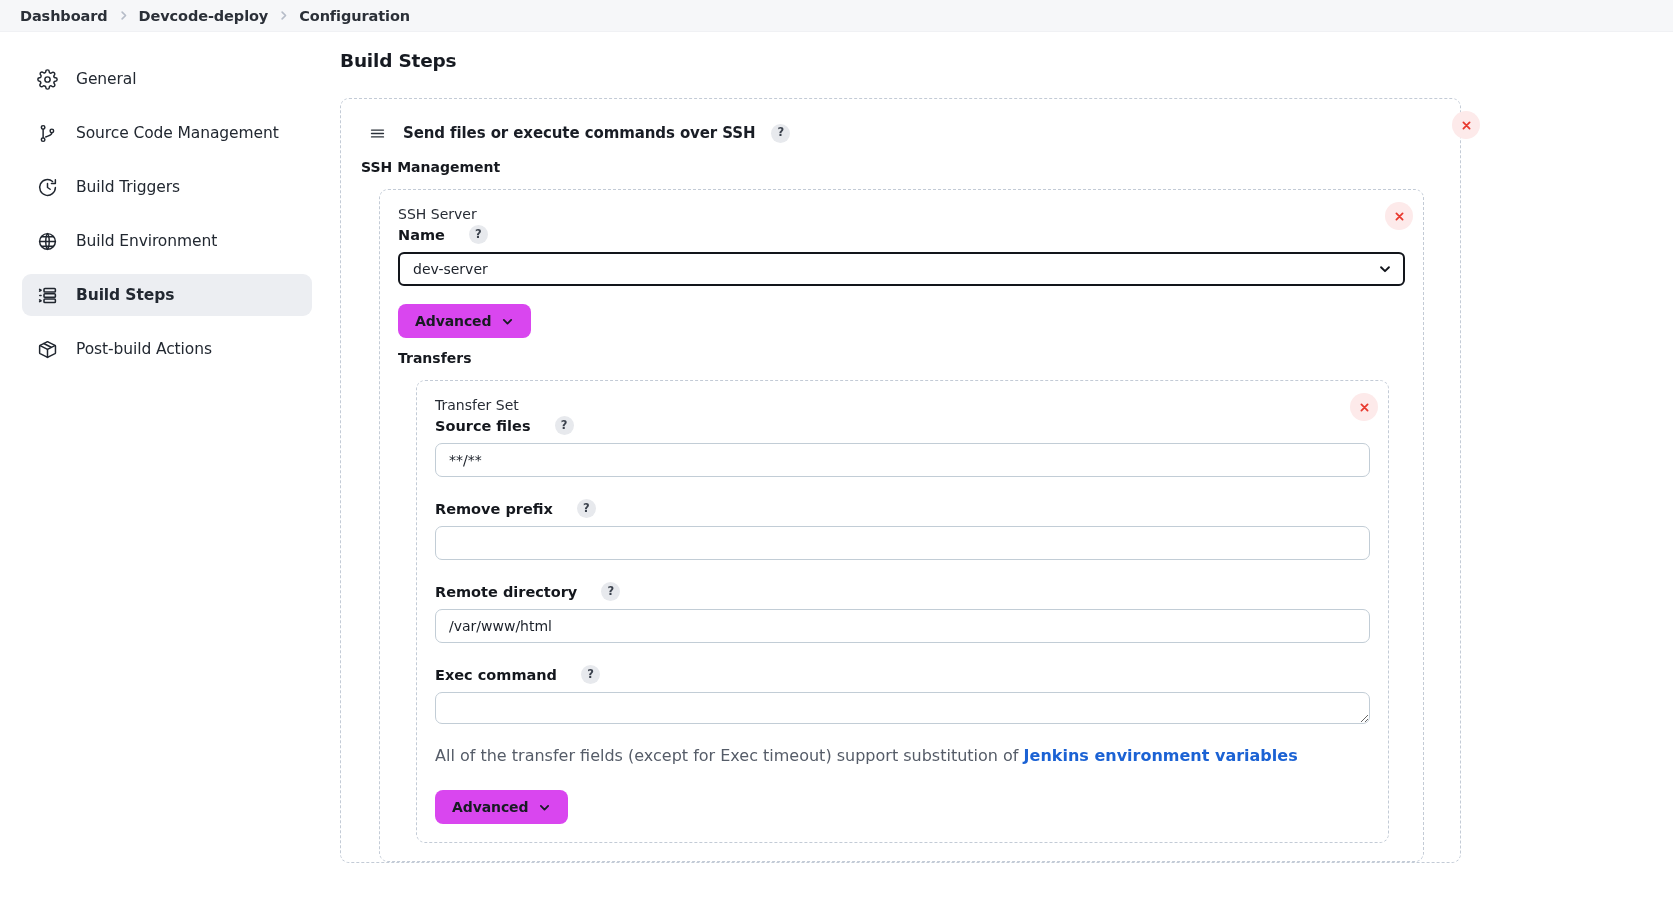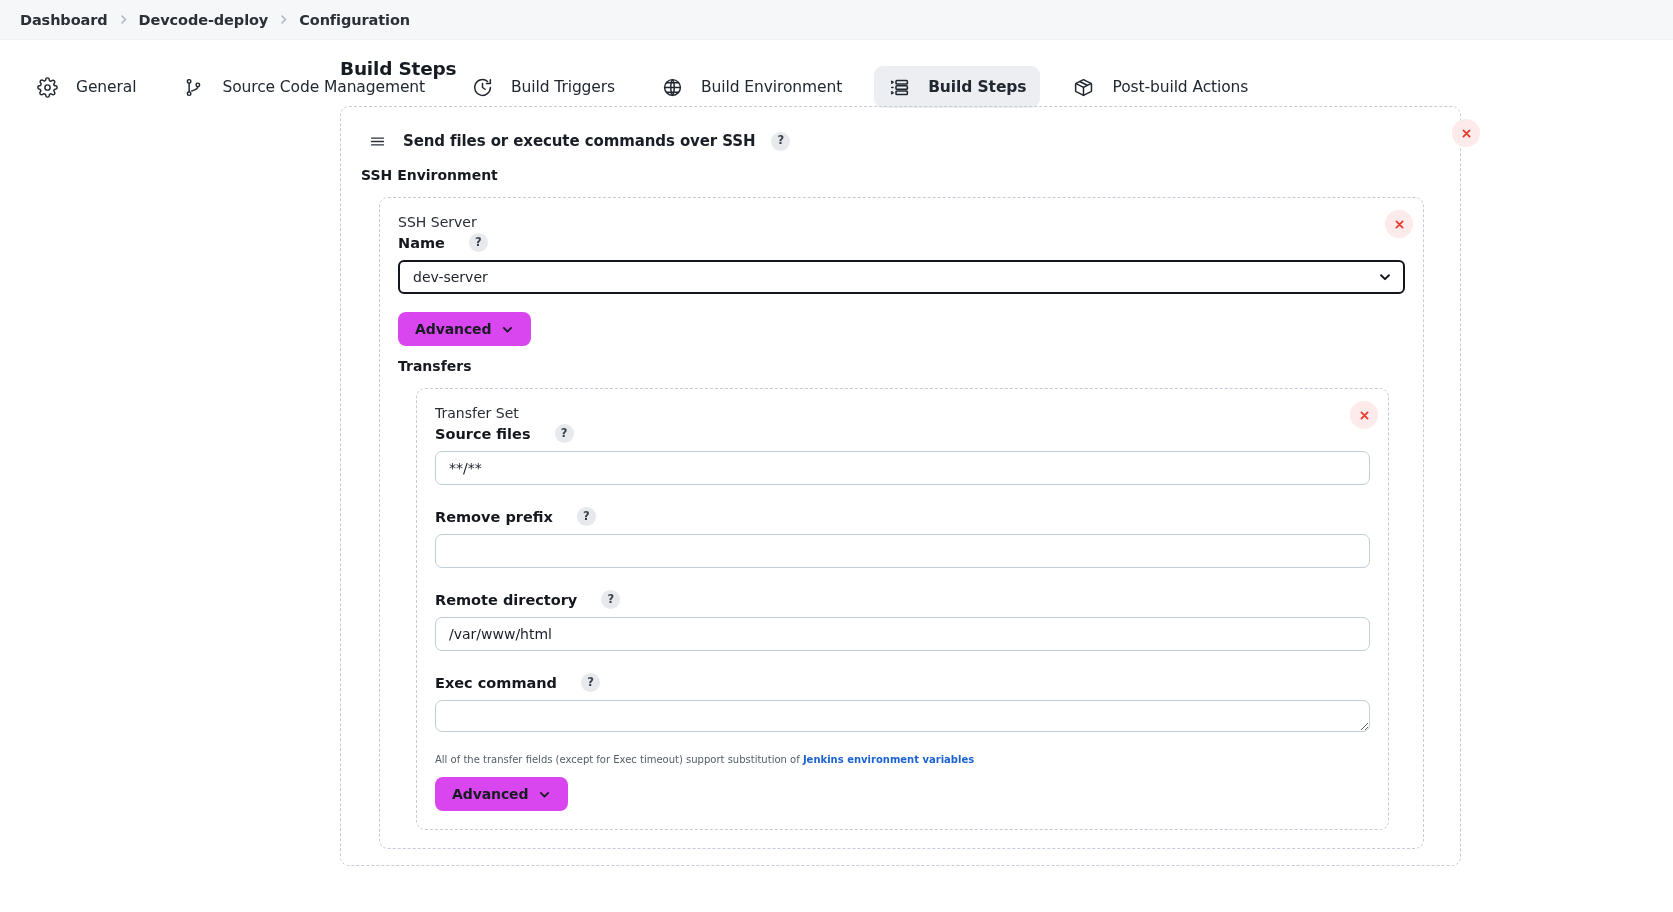--- a/index.html
+++ b/index.html
@@ -6,21 +6,21 @@
   html, body {
     width: 1673px; height: 912px;
     background: #ffffff;
     font-family: "DejaVu Sans", "Liberation Sans", sans-serif;
     color: #1f2430;
     overflow: hidden;
   }
 
   
   .breadcrumb-bar {
-    height: 40px;
+    height: 32px;
     background: #f6f7f9;
     display: flex;
     align-items: center;
     padding: 0 20px;
     gap: 10px;
     border-bottom: 1px solid #f0f1f4;
   }
   .crumb {
     font-size: 14.5px;
     font-weight: 700;
@@ -46,21 +46,21 @@
     flex: 0 0 334px;
     padding: 26px 22px 0 22px;
   }
   .side-title {
     font-size: 29px;
     font-weight: 700;
     letter-spacing: -0.6px;
     color: #1b1f27;
     margin: 0 0 30px 2px;
   }
-  .nav { display: flex; flex-direction: row; gap: 18px; }
+  .nav { display: flex; flex-direction: column; gap: 12px; }
   .nav-item {
     display: flex;
     align-items: center;
     gap: 17px;
     height: 42px;
     padding: 0 14px;
     border-radius: 9px;
     cursor: pointer;
     color: #222831;
   }
@@ -245,24 +245,24 @@
     font-family: "DejaVu Sans", "Liberation Sans", sans-serif;
     font-size: 14px;
     font-weight: 700;
     color: #171b22;
     cursor: pointer;
     letter-spacing: -0.1px;
   }
   .adv .chev { display: flex; color: #171b22; }
 
   .note {
-    font-size: 10px;
+    font-size: 16px;
     color: #555c68;
     margin-top: 22px;
-    margin-bottom: 12px;
+    margin-bottom: 25px;
   }
   .note a {
     color: #1b62d4;
     font-weight: 700;
     text-decoration: none;
   }
   .row-gap-top { margin-top: 18px; }
 </style>
 </head>
 <body>
@@ -378,21 +378,21 @@
       <div class="plugin-head">
         <span class="drag-handle">
           <svg width="17" height="17" viewBox="0 0 20 20" fill="none" stroke="currentColor" stroke-width="1.7" stroke-linecap="round">
               <path d="M3 6h14M3 10h14M3 14h14"></path>
             </svg>
         </span>
         <span class="plugin-title">Send files or execute commands over SSH</span>
         <span class="help">?</span>
       </div>
 
-      <div class="sec-strong">SSH Environment</div>
+      <div class="sec-strong">SSH Management</div>
 
       <div class="dashed panel-mid">
 
         <button class="del del-mid">
           <svg width="11" height="11" viewBox="0 0 16 16" fill="none" stroke="currentColor" stroke-width="2.6" stroke-linecap="round">
               <path d="M3.5 3.5l9 9M12.5 3.5l-9 9"></path>
             </svg>
         </button>
 
         <div class="sec-label">SSH Server</div>

